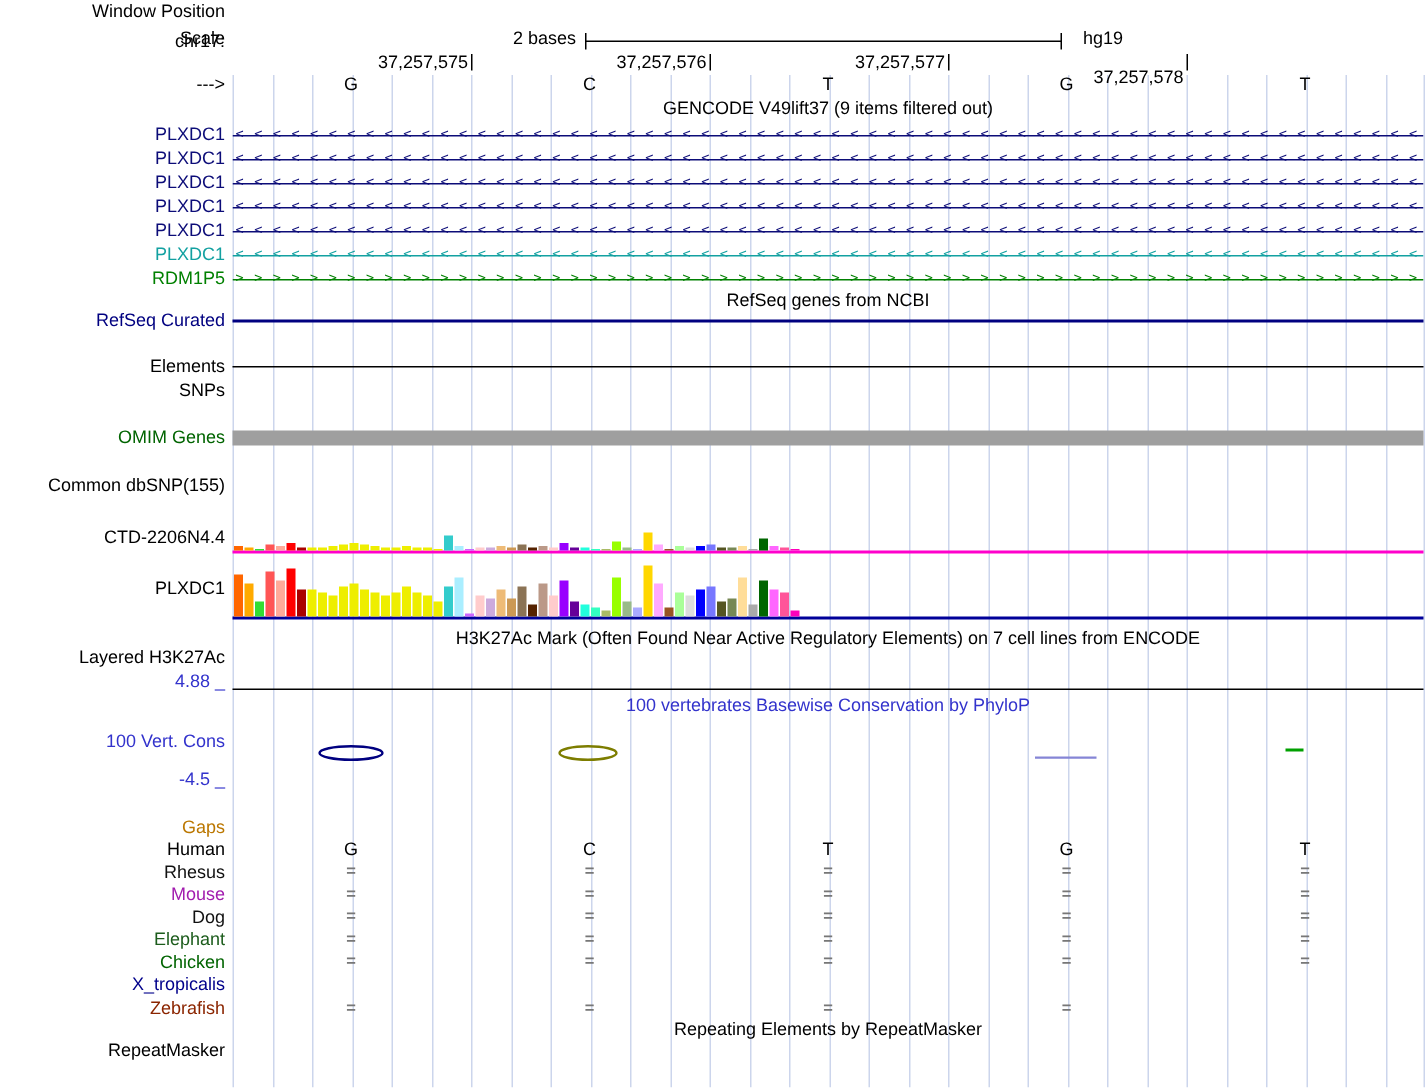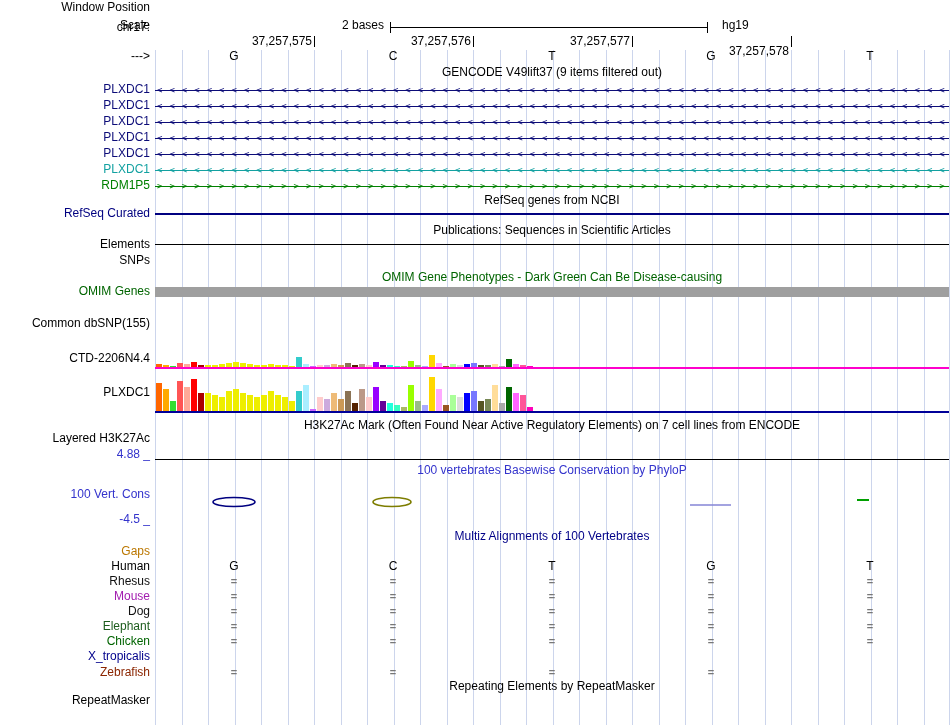--- a/index.html
+++ b/index.html
@@ -38,43 +38,40 @@
 
   <div class="leftlabel" style="top:21px">chr17:</div>
   <div class="leftlabel" style="top:50px">---&gt;</div>
 
   <div class="center" style="top:66px">GENCODE V49lift37 (9 items filtered out)</div>
 
   <div class="center" style="top:194px">RefSeq genes from NCBI</div>
   <div class="leftlabel" id="refseq-label" style="top: 207px; color: rgb(0, 0, 128);">RefSeq Curated</div>
   <div class="abs" id="refseq-line" style="left: 155px; top: 213px; width: 794px; height: 2px; z-index: 1; background: rgb(0, 0, 128);"></div>
 
-  <div class="center" style="top:224px">Publications: Sequences in Scientific Articles</div>
   <div class="leftlabel" style="top:238px">Elements</div>
   <div class="abs" id="sequences-line" style="left: 155px; top: 244px; width: 794px; height: 1px; z-index: 1; background: rgb(0, 0, 0);"></div>
 
   <div class="leftlabel" style="top:254px">SNPs</div>
 
-  <div class="center" id="omim-header" style="top: 271px; color: rgb(0, 100, 0);">OMIM Gene Phenotypes - Dark Green Can Be Disease-causing</div>
   <div class="leftlabel" id="omim-label" style="top: 285px; color: rgb(0, 100, 0);">OMIM Genes</div>
   <div class="abs" id="omim-bar" style="left: 155px; top: 287px; width: 794px; height: 10px; z-index: 1; background: rgb(159, 159, 159);"></div>
 
   <div class="leftlabel" style="top:317px">Common dbSNP(155)</div>
 
 
   <div class="center" style="top:419px">H3K27Ac Mark (Often Found Near Active Regulatory Elements) on 7 cell lines from ENCODE</div>
   <div class="leftlabel" style="top:432px">Layered H3K27Ac</div>
   <div class="abs" id="h3k27ac-line" style="left: 155px; top: 459px; width: 794px; height: 1px; z-index: 1; background: rgb(0, 0, 0);"></div>
 
   <div class="leftlabel cons" style="top: 448px; color: rgb(51, 51, 204);">4.88 _</div>
   <div class="center cons" style="top: 464px; color: rgb(51, 51, 204);">100 vertebrates Basewise Conservation by PhyloP</div>
   <div class="leftlabel cons" style="top: 488px; color: rgb(51, 51, 204);">100 Vert. Cons</div>
   <div class="leftlabel cons" style="top: 513px; color: rgb(51, 51, 204);">-4.5 _</div>
 
-  <div class="center" id="multiz-header" style="top: 530px; color: rgb(0, 0, 136);">Multiz Alignments of 100 Vertebrates</div>
 
   <div class="center" style="top:680px">Repeating Elements by RepeatMasker</div>
   <div class="leftlabel" style="top:694px">RepeatMasker</div>
 <div class="abs" style="left: 155px; top: 50px; width: 1px; height: 675px; background: rgb(204, 213, 236); z-index: 0;"></div>
     <div class="abs" style="left: 181.5px; top: 50px; width: 1px; height: 675px; background: rgb(204, 213, 236); z-index: 0;"></div>
     <div class="abs" style="left: 208px; top: 50px; width: 1px; height: 675px; background: rgb(204, 213, 236); z-index: 0;"></div>
     <div class="abs" style="left: 234.5px; top: 50px; width: 1px; height: 675px; background: rgb(204, 213, 236); z-index: 0;"></div>
     <div class="abs" style="left: 261px; top: 50px; width: 1px; height: 675px; background: rgb(204, 213, 236); z-index: 0;"></div>
     <div class="abs" style="left: 287.5px; top: 50px; width: 1px; height: 675px; background: rgb(204, 213, 236); z-index: 0;"></div>
     <div class="abs" style="left: 314px; top: 50px; width: 1px; height: 675px; background: rgb(204, 213, 236); z-index: 0;"></div>

